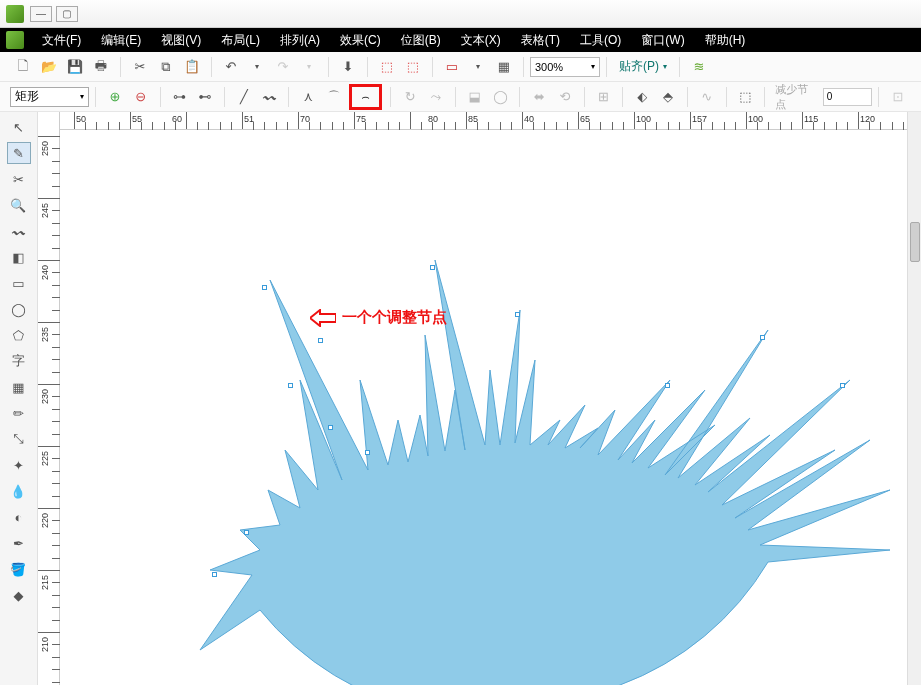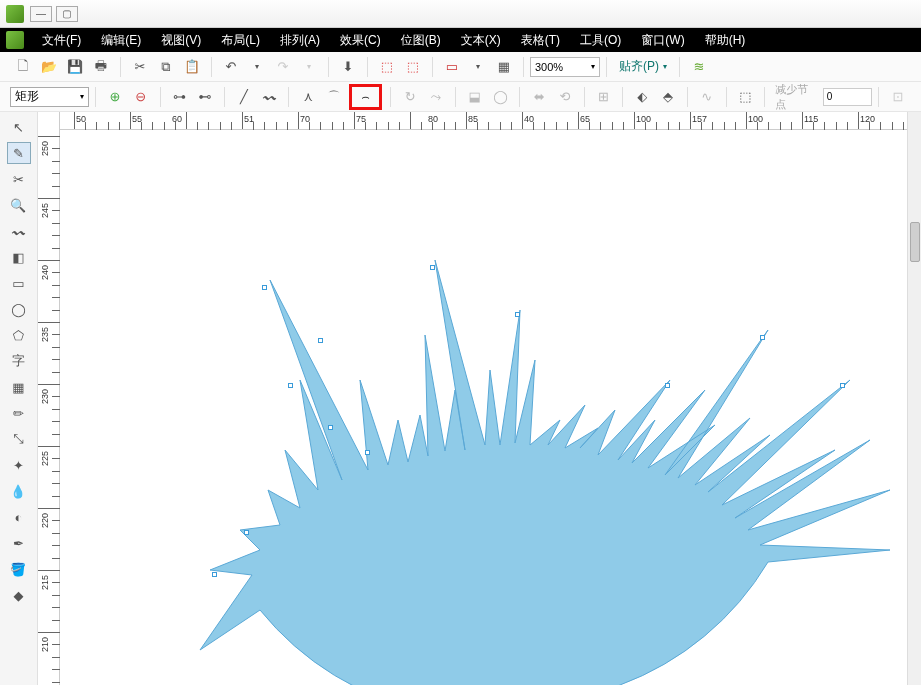--- a/index.html
+++ b/index.html
@@ -386,19 +386,27 @@
       <div class="node" style="left:370px;top:135px"></div>
       <div class="node" style="left:455px;top:182px"></div>
       <div class="node" style="left:605px;top:253px"></div>
       <div class="node" style="left:700px;top:205px"></div>
       <div class="node" style="left:780px;top:253px"></div>
       <div class="node" style="left:202px;top:155px"></div>
       <div class="node" style="left:228px;top:253px"></div>
       <div class="node" style="left:184px;top:400px"></div>
       <div class="node" style="left:152px;top:442px"></div>
 
+      <div class="annotation" style="left:250px;top:178px">
+        <span class="arrow-hollow">
+          <svg viewBox="0 0 26 18">
+              <path d="M0 9 L10 1 L10 5 L26 5 L26 13 L10 13 L10 17 Z" fill="none" stroke="#e11" stroke-width="2"></path>
+            </svg>
+        </span>
+        <span>一个个调整节点</span>
+      </div>
     </div>
   </div>
 
   <div class="right-scroll">
     <div class="thumb"></div>
   </div>
 </div>
 
 </body></html>

